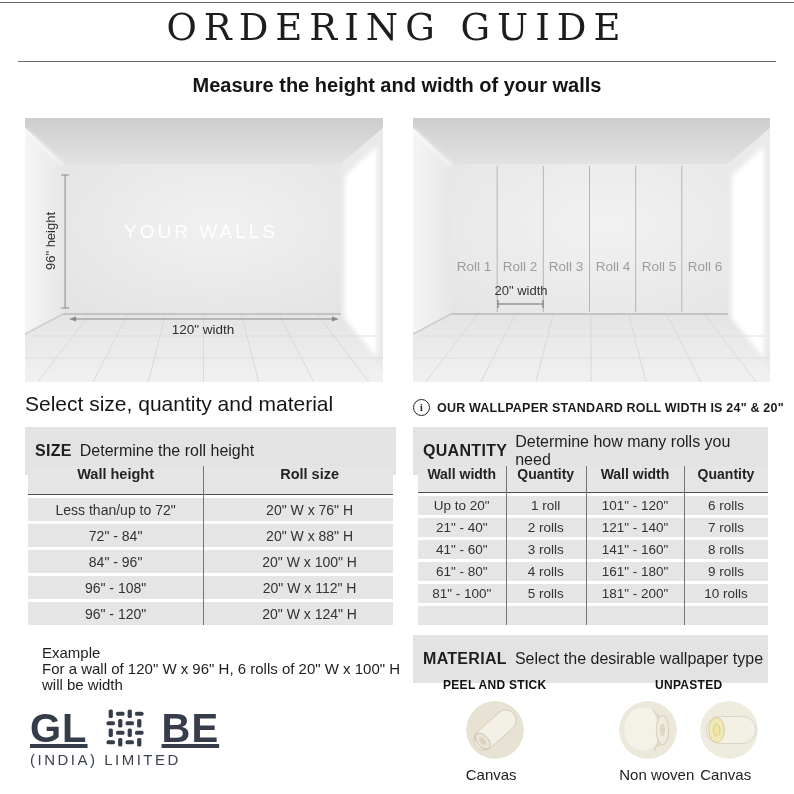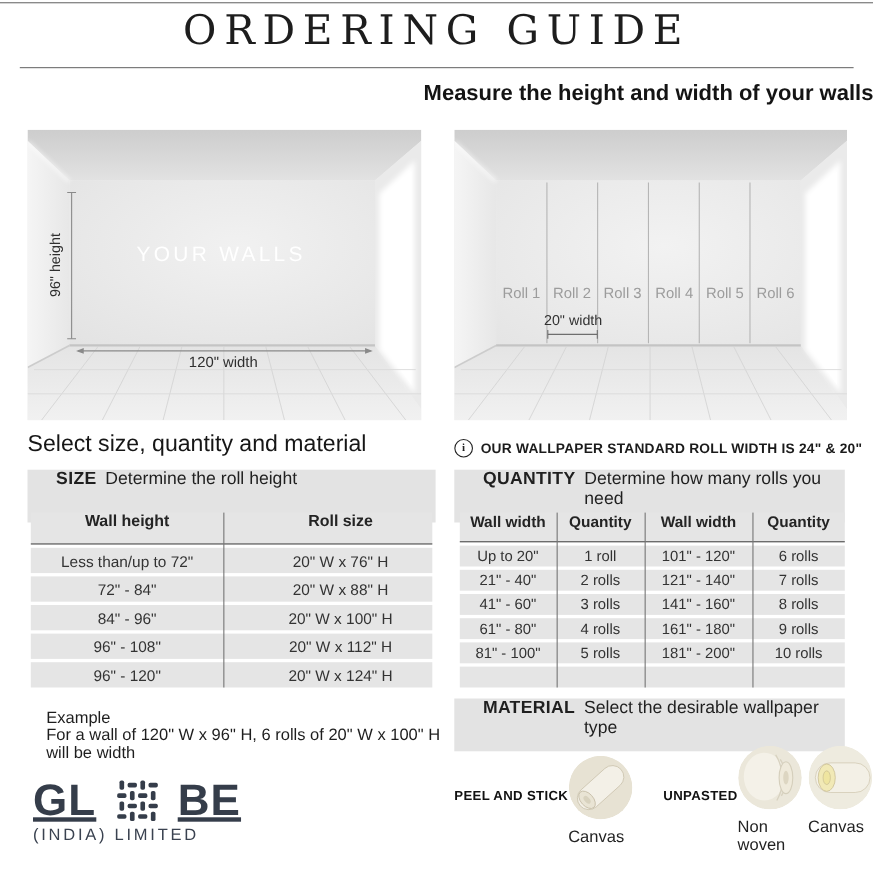--- a/index.html
+++ b/index.html
@@ -4,21 +4,21 @@
 <style>
   html,body{margin:0;padding:0;background:#ffffff;}
   .page{position:relative;width:794px;height:794px;background:#fff;overflow:hidden;
         font-family:"Liberation Sans",sans-serif;color:#222;}
   .rule{position:absolute;height:0;border-top:1px solid #6e6e6e;}
   .rule-top{top:2px;left:0;right:0;}
   .rule-title{top:61px;left:18px;right:18px;}
   .title{position:absolute;top:6px;left:0;right:0;margin:0;text-align:center;
          font-family:"DejaVu Serif","Liberation Serif",serif;font-weight:400;
          font-size:37px;letter-spacing:7px;color:#1d1d1d;}
-  .subtitle{position:absolute;top:74px;left:0;right:0;margin:0;text-align:right;
+  .subtitle{position:absolute;top:74px;left:0;right:0;margin:0;text-align:center;
             font-size:20px;font-weight:600;color:#141414;}
 
   
   .room{position:absolute;top:118px;width:358px;height:264px;overflow:hidden;background:#efefef;}
   .room-left{left:25px;}
   .room-right{left:413px;width:357px;}
   .room svg{position:absolute;inset:0;width:100%;height:100%;}
   .room .lbl{position:absolute;white-space:nowrap;}
   .your-walls{left:176px;top:114px;transform:translate(-50%,-50%);
               color:rgba(255,255,255,.96);font-size:19px;letter-spacing:3px;font-weight:500;}
@@ -33,22 +33,22 @@
 
   
   .left-heading{position:absolute;left:25px;top:392px;margin:0;font-size:21px;
                 font-weight:500;color:#161616;}
   .info-note{position:absolute;left:413px;top:399px;display:flex;align-items:center;gap:7px;}
   .info-icon{display:flex;align-items:center;justify-content:center;width:15px;height:15px;
              border:1.4px solid #222;border-radius:50%;font-size:10px;font-weight:bold;
              font-family:"Liberation Serif",serif;color:#222;flex:0 0 auto;}
   .info-text{font-size:12.5px;font-weight:bold;color:#1b1b1b;letter-spacing:.2px;}
 
-  .bar{position:absolute;height:48px;background:#e3e3e3;display:flex;align-items:flex-start;
-       padding-left:26px;box-sizing:border-box;font-size:16px;color:#1f1f1f;}
+  .bar{position:absolute;height:48px;background:#e3e3e3;display:flex;align-items:center;
+       padding-left:10px;box-sizing:border-box;font-size:16px;color:#1f1f1f;}
   .bar b{margin-right:8px;letter-spacing:.3px;}
   .size-bar{left:25px;top:427px;width:371px;}
   .qty-bar{left:413px;top:427px;width:355px;}
   .material-bar{left:413px;top:635px;width:355px;}
 
   .table{position:absolute;}
   .size-table{left:28px;top:466px;width:365px;}
   .qty-table{left:418px;top:466px;width:350px;}
   .table .vline{position:absolute;top:0;bottom:0;width:1px;background:#767676;}
   .thead{display:flex;background:#e5e5e5;
@@ -67,21 +67,21 @@
 
   .example{position:absolute;left:25px;top:645px;font-size:15px;line-height:16px;color:#1e1e1e;}
   .example div{margin:0 0 0 17px;}
 
   .logo{position:absolute;left:30px;top:708px;color:#353d4a;}
   .logo-row{display:flex;align-items:center;gap:18px;text-decoration:underline;}
   .logo-txt{font-size:40px;font-weight:800;letter-spacing:1px;line-height:40px;}
   .logo-sub{margin-top:3px;font-size:15px;letter-spacing:2.5px;color:#3a4250;}
 
   .materials{position:absolute;left:413px;top:678px;width:360px;display:flex;}
-  .mat-group{display:flex;flex-direction:row;align-items:center;}
+  .mat-group{display:flex;flex-direction:column;align-items:center;}
   .mat-group-1{width:165px;}
   .mat-group-2{margin-left:28px;width:170px;}
   .mat-title{font-size:12px;font-weight:bold;color:#111;letter-spacing:.3px;margin-bottom:9px;}
   .mat-items{display:flex;gap:6px;}
   .mat-item{display:flex;flex-direction:column;align-items:flex-start;}
   .mat-circle{width:58px;height:58px;border-radius:50%;overflow:hidden;}
   .mat-label{margin-top:7px;font-size:15px;color:#222;}
 </style>
 </head>
 <body>

